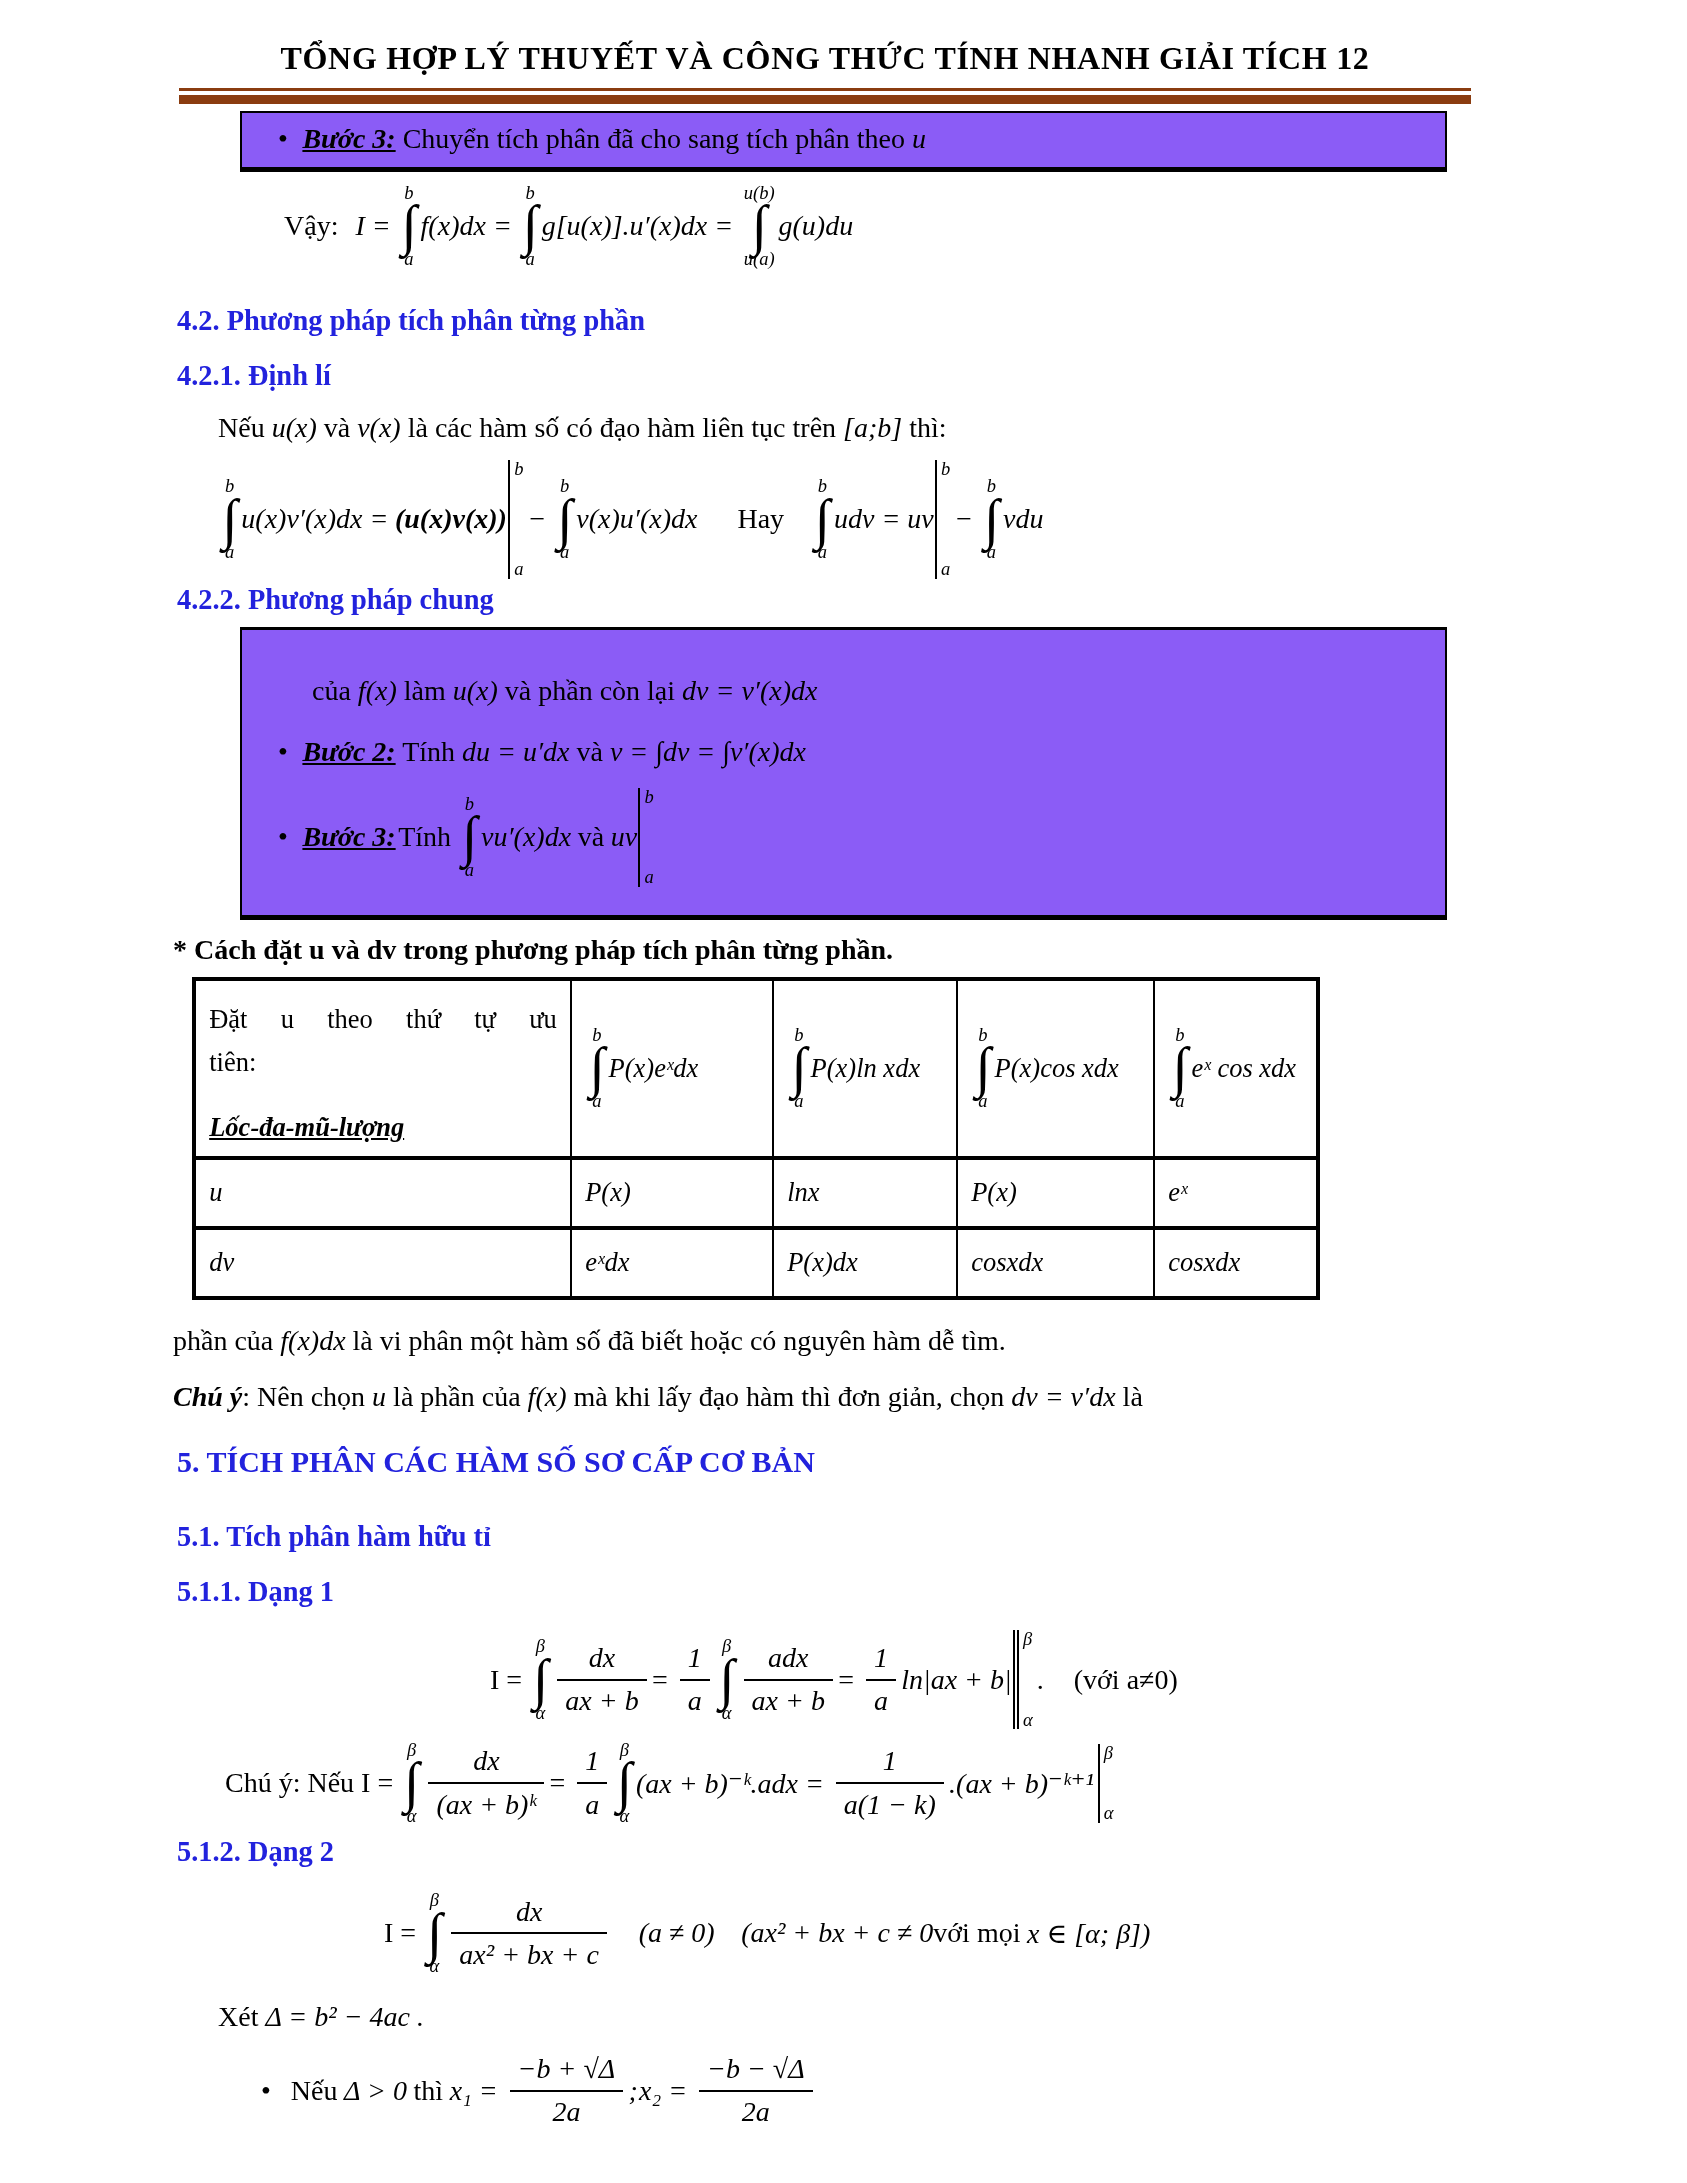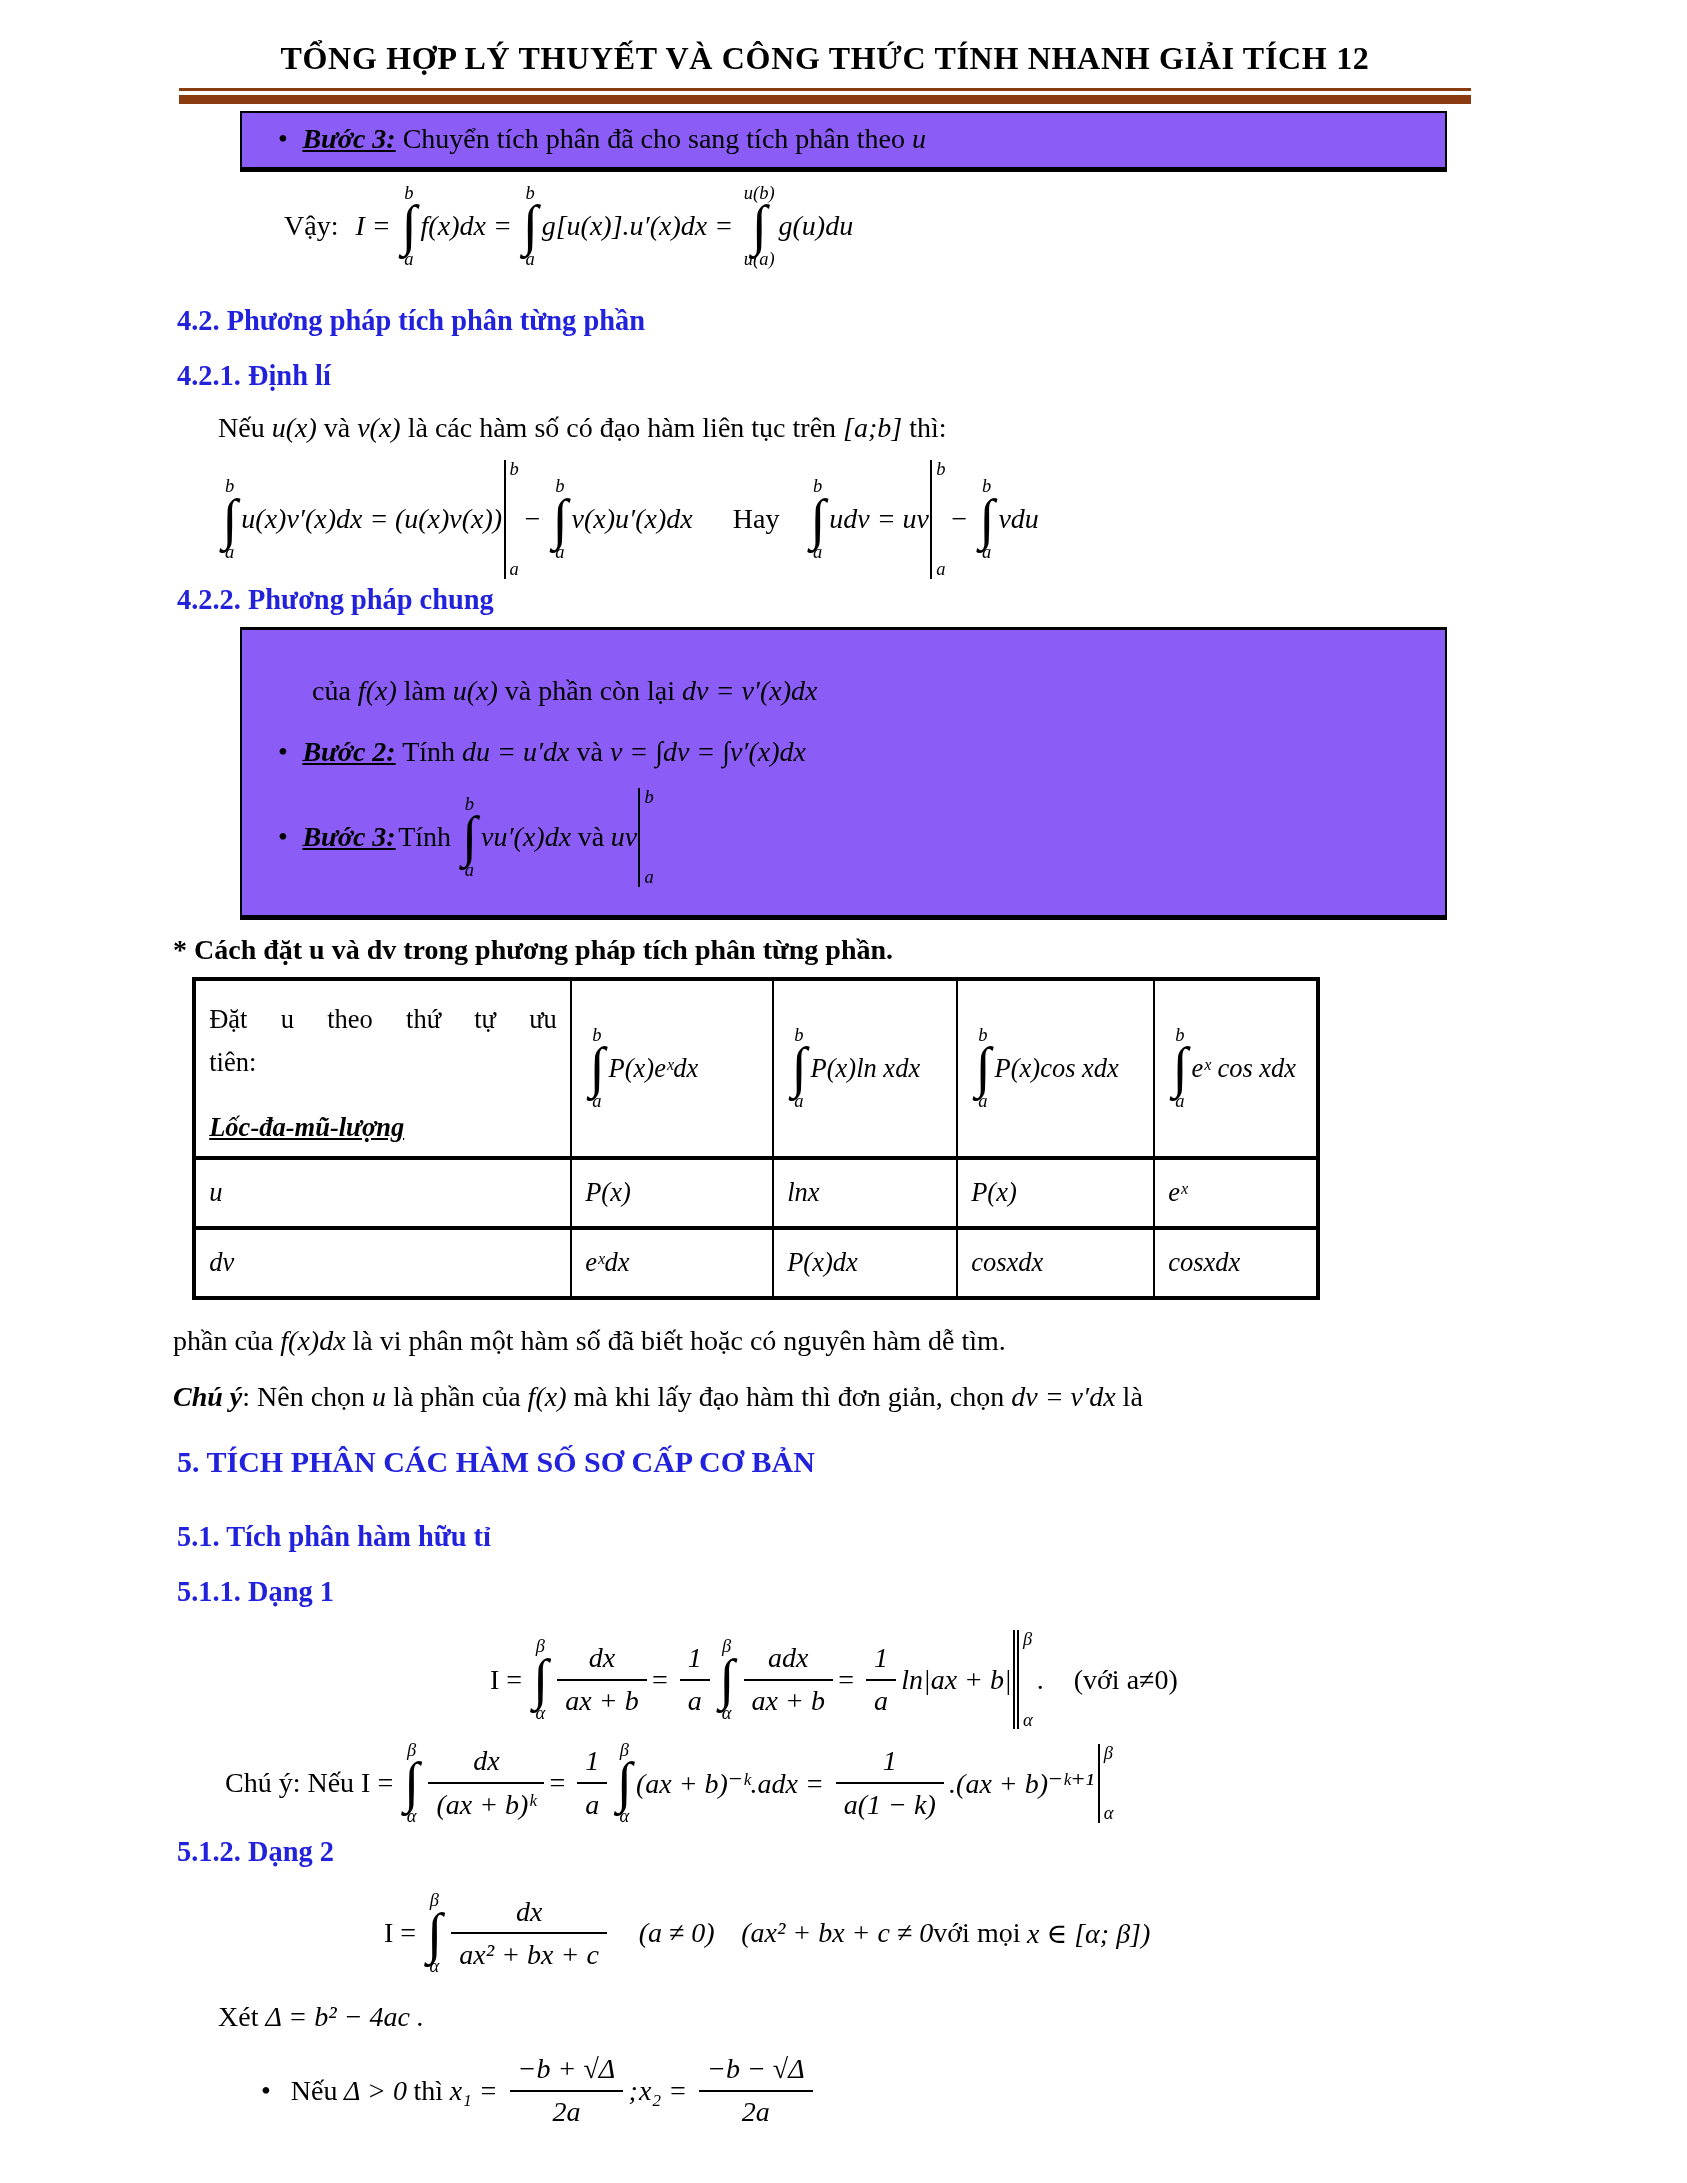--- a/index.html
+++ b/index.html
@@ -100,21 +100,21 @@
     <span class="up">Nếu </span><span class="it">u(x)</span><span class="up"> và </span><span class="it">v(x)</span><span class="up"> là các hàm số có đạo hàm liên tục trên </span><span class="it">[a;b]</span><span class="up"> thì:</span>
   </div>
 
   <div class="fr" style="margin:16px 0 0 218px;">
     <span class="int">
         <span class="lt">b</span>
         <span class="sg">∫</span>
         <span class="lb">a</span>
       </span>
     <span>u(x)v′(x)dx =</span>
-    <span style="margin-right:0;">(u(x)v(x))</span>
+    <span style="margin-right:0;font-weight:bold;">(u(x)v(x))</span>
     <span class="ev tall">
         <span class="t">b</span>
         <span class="b">a</span>
       </span>
     <span>−</span>
     <span class="int">
         <span class="lt">b</span>
         <span class="sg">∫</span>
         <span class="lb">a</span>
       </span>

